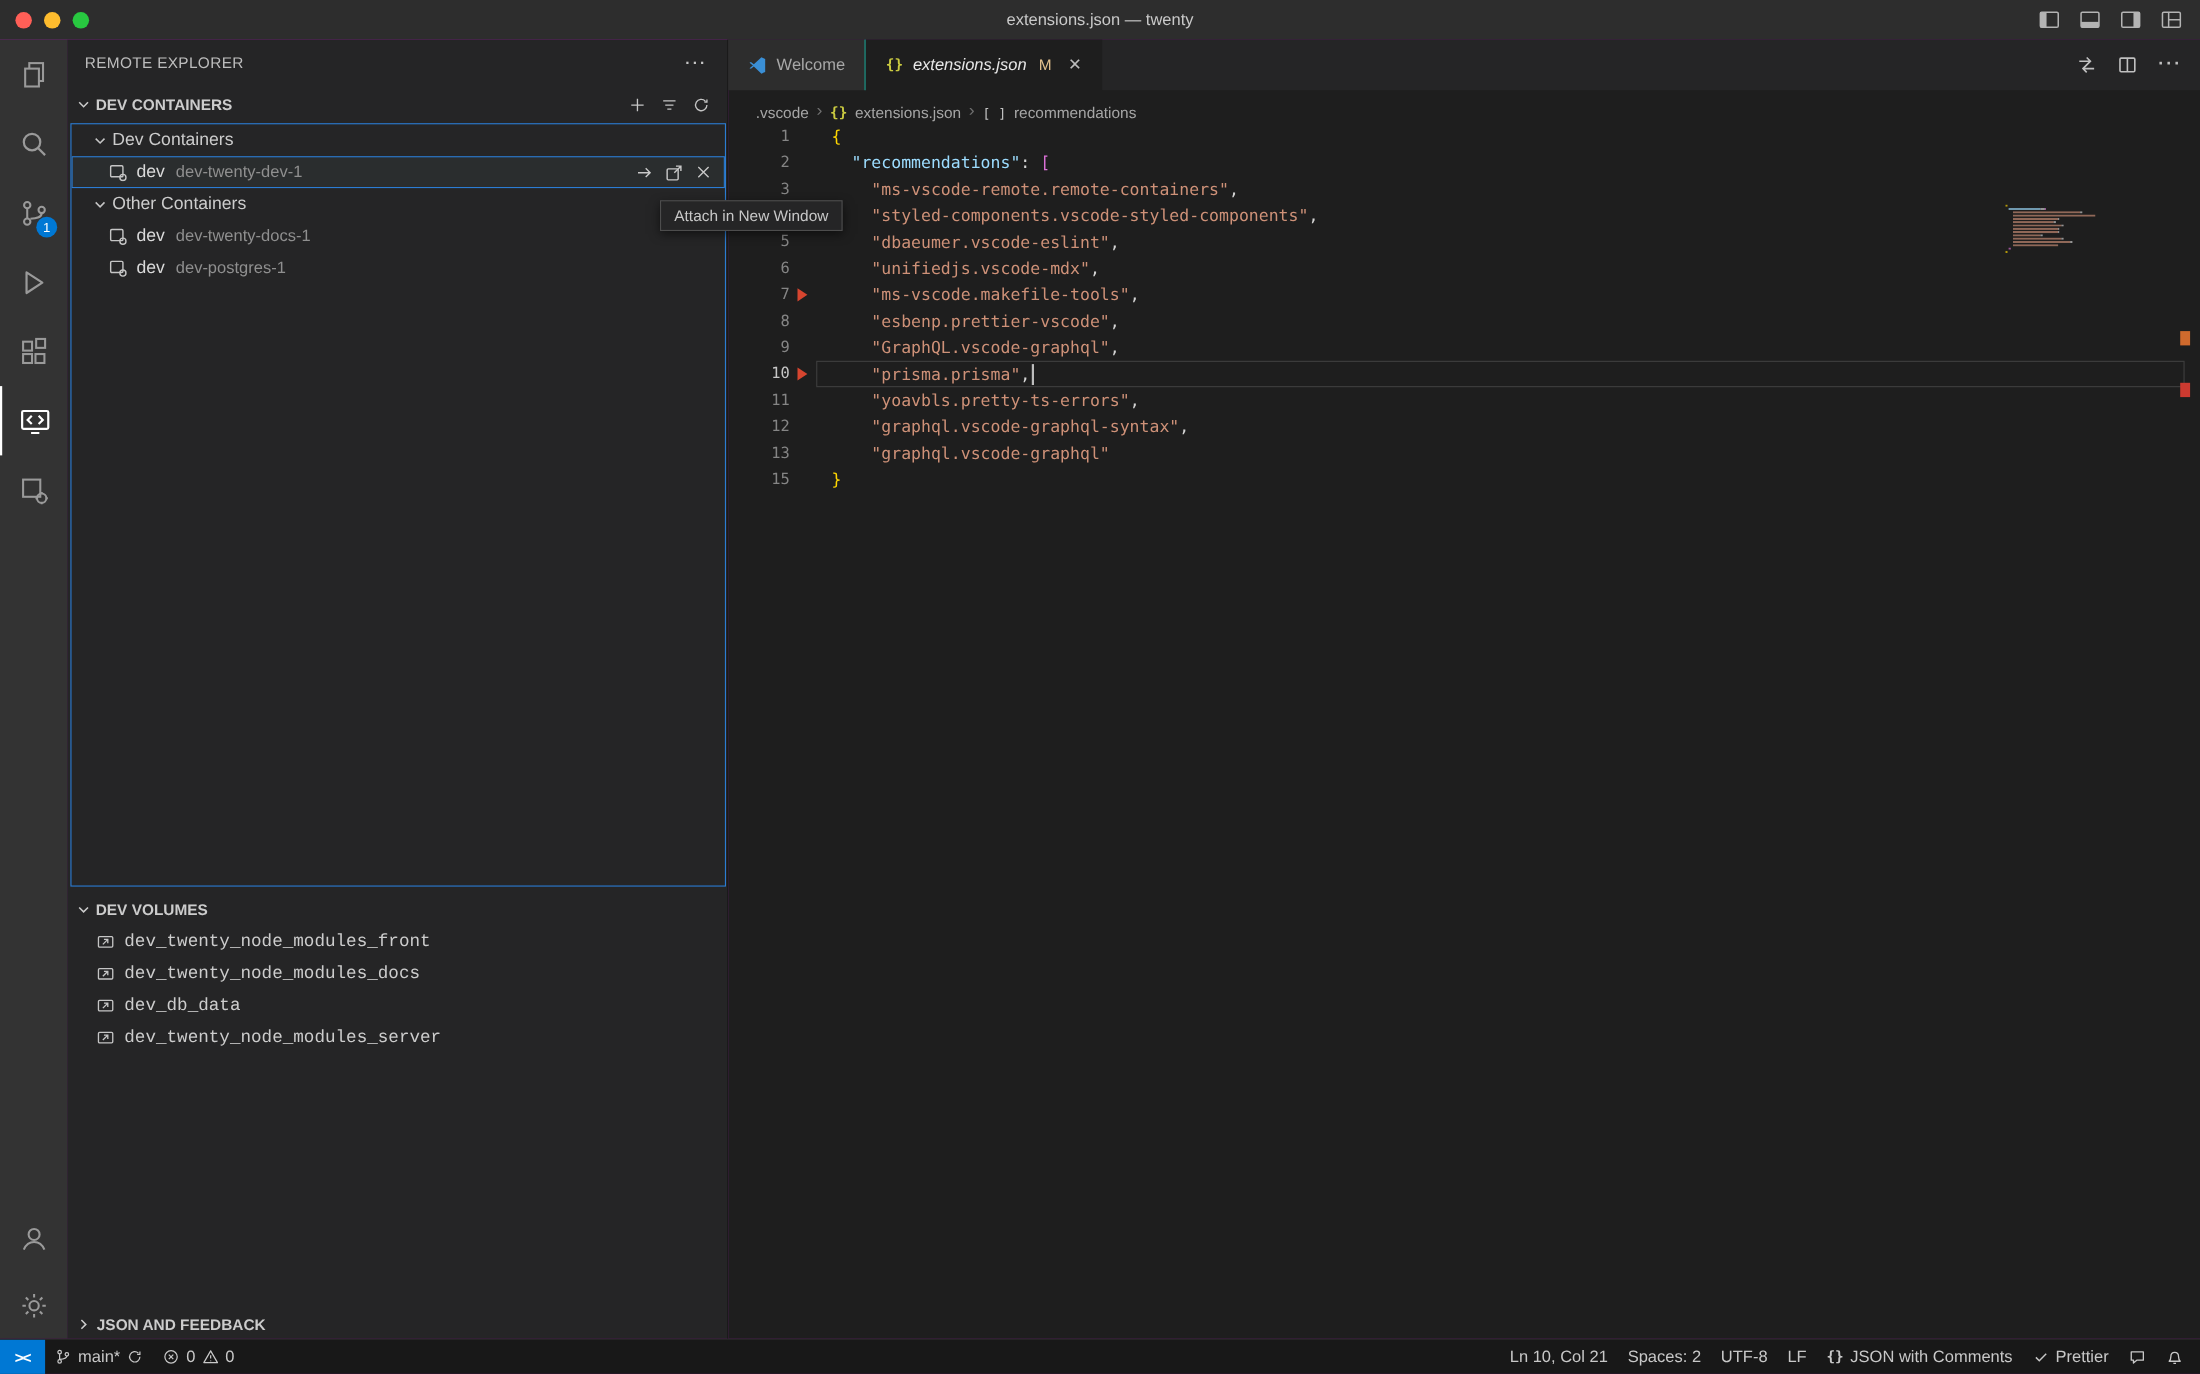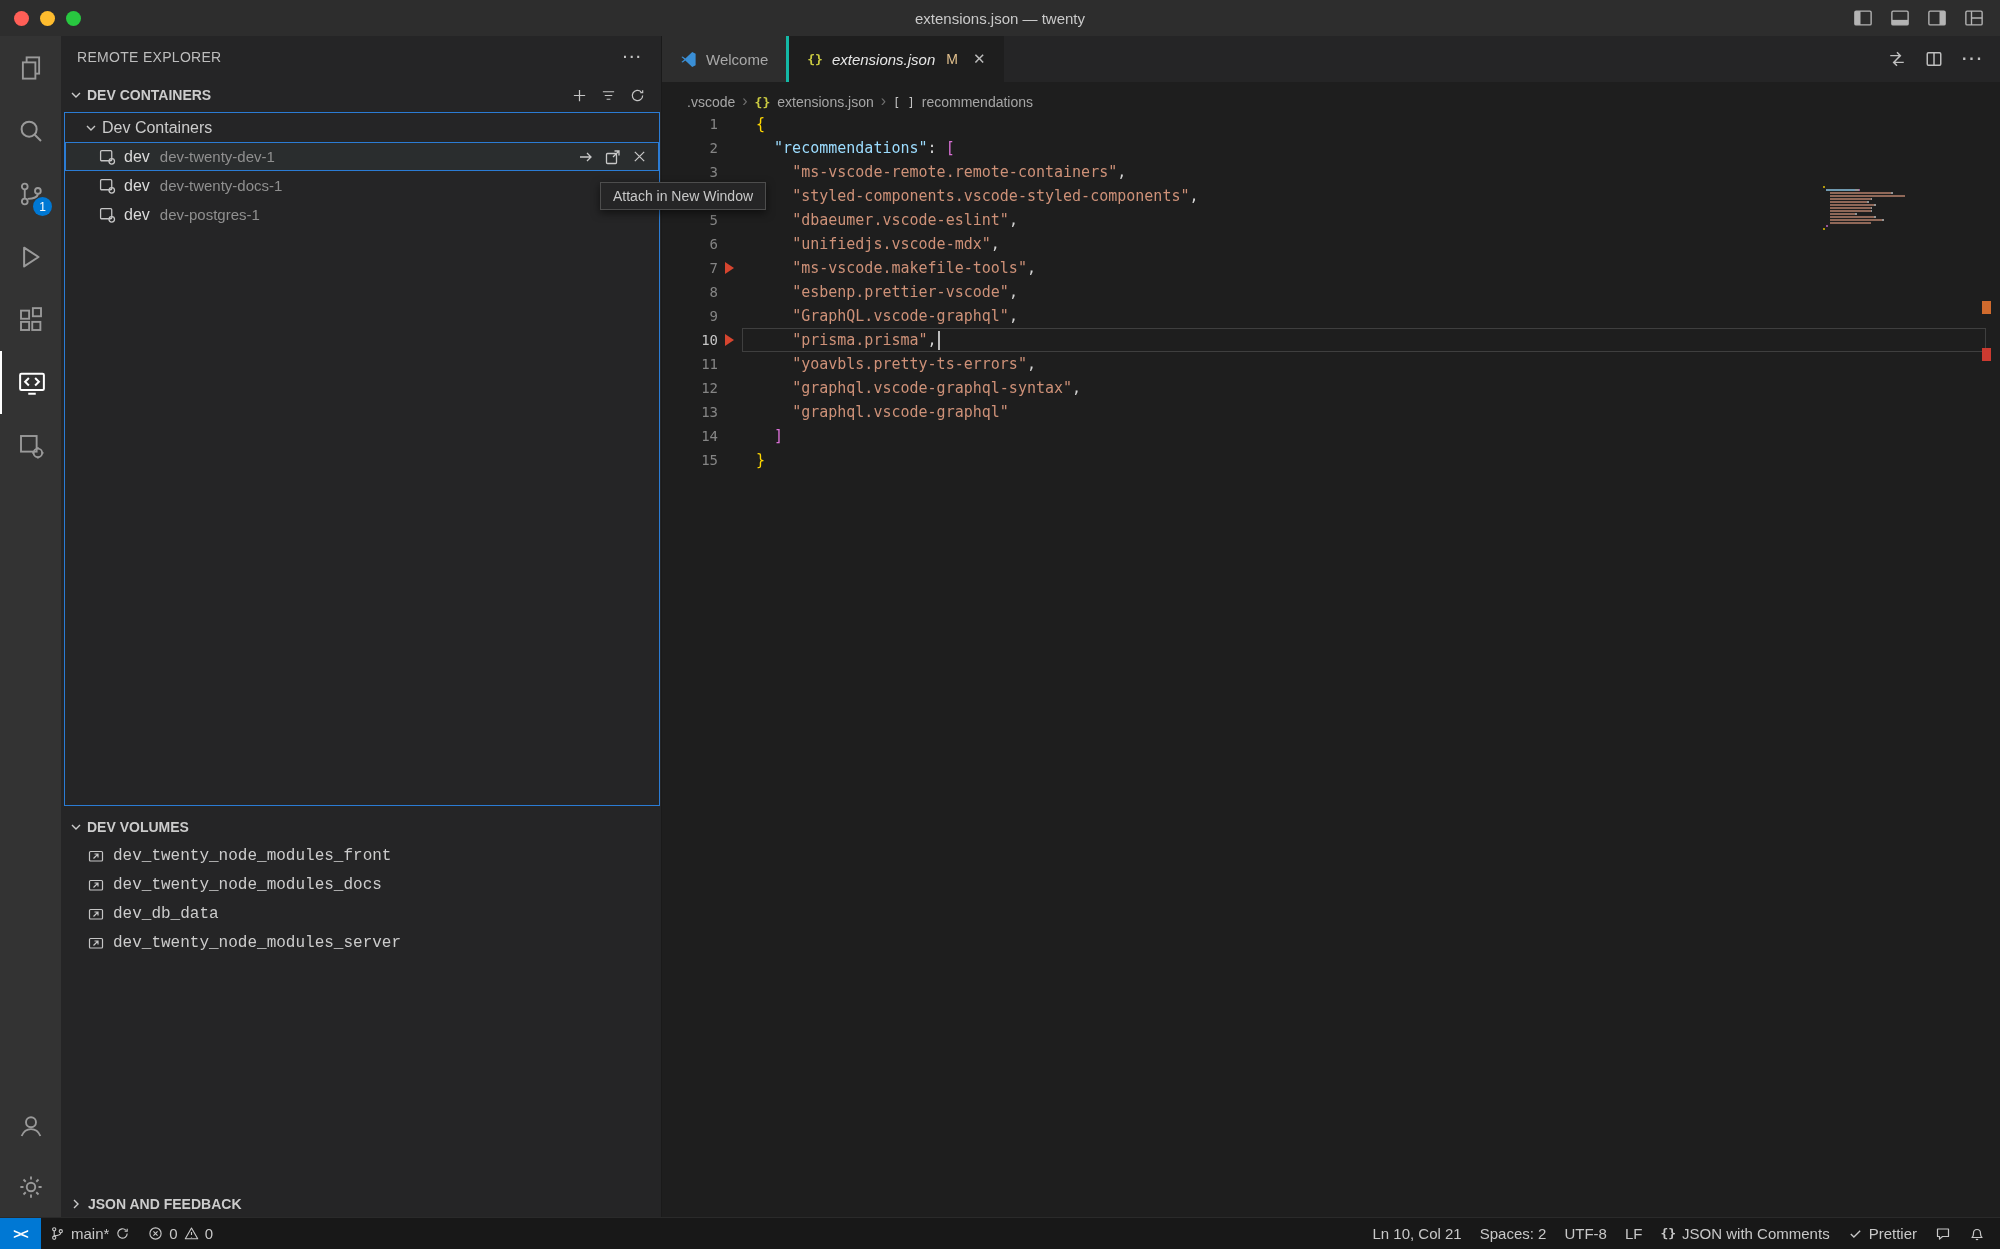--- a/index.html
+++ b/index.html
@@ -49,21 +49,21 @@
   .dv-items { position:absolute; top:805px; left:0; right:0;font-family:Liberation Mono, monospace; }
   .dv-item { height:29px; display:flex; align-items:center; gap:9px; padding-left:27px; color:#cccccc; cursor:pointer; }
   .dv-item .vi { color:#c5c5c5; }
   .help-row { position:absolute; bottom:0; left:0; right:0; height:27px; display:flex; align-items:center; gap:6px;
               padding-left:9px; font-weight:bold; font-size:14px; color:#cccccc; cursor:pointer; }
 
   
   .editor { flex:1; position:relative; background:#1e1e1e; }
   .tabbar { height:46px; background:#252526; display:flex; position:relative; }
   .tab { height:100%; display:flex; align-items:center; gap:9px; padding:0 18px; font-size:15px; cursor:pointer; }
-  .tab.inactive { background:#2d2d2d; color:#a8a8a8; border-right:3px solid #14b8a6; }
+  .tab.inactive { background:#2d2d2d; color:#a8a8a8; border-right:1px solid #14b8a6; }
   .tab.active { background:#1e1e1e; color:#e6e6e6; }
   .tab.active .fname { font-style:italic; }
   .tab .mod { color:#e2c08d; font-size:14px; margin-left:2px; }
   .tab .close { color:#bcbcbc; font-size:15px; margin-left:6px; }
   .file-braces { font-family:"DejaVu Sans Mono", monospace; font-weight:bold; font-size:13px; color:#cbcb41; }
   .tab-actions { position:absolute; right:16px; top:0; height:100%; display:flex; align-items:center; gap:19px; color:#c0c0c0; }
   .breadcrumb { height:28px; display:flex; align-items:flex-end; gap:7px; padding-left:25px; font-size:14px; color:#a6a6a6; }
   .crumb-sep { color:#6f6f6f; font-size:16px; }
   .sym-array { font-family:"DejaVu Sans Mono", monospace; font-size:12px; color:#c2c2c2; }
 
@@ -271,20 +271,28 @@
                   <path d="M9.5 2h4.5v4.5M8 8l5.5-5.5"></path>
                 </svg>
               </span>
             <span>
                 <svg width="15" height="15" viewBox="0 0 16 16" fill="none" stroke="currentColor" stroke-width="1.3">
                   <path d="M3 3l10 10M13 3L3 13"></path>
                 </svg>
               </span>
           </span>
         </div>
+        <div class="t-row">
+          <span class="twisty">
+              <svg width="12" height="12" viewBox="0 0 12 12" fill="none" stroke="currentColor" stroke-width="1.4">
+                <path d="M2 4l4 4 4-4"></path>
+              </svg>
+            </span>
+          <span>Other Containers</span>
+        </div>
         <div class="t-row t-item">
           <span class="ci">
               <svg width="17" height="17" viewBox="0 0 16 16" fill="none" stroke="currentColor" stroke-width="1.2">
                 <rect x="1.5" y="2.5" width="10.5" height="9.5" rx="1"></rect>
                 <circle cx="12" cy="12.5" r="2.6"></circle>
               </svg>
             </span>
           <span class="t-label">dev</span>
           <span class="t-desc">dev-twenty-docs-1</span>
         </div>
@@ -460,25 +468,20 @@
               <span class="ln">12</span>
               <span class="mk"></span>
               <span class="tx"><span class="c-pl">    </span><span class="c-str">"graphql.vscode-graphql-syntax"</span><span class="c-pu">,</span></span>
             </div>
             <div class="code-line">
               <span class="ln">13</span>
               <span class="mk"></span>
               <span class="tx"><span class="c-pl">    </span><span class="c-str">"graphql.vscode-graphql"</span></span>
             </div>
             <div class="code-line">
-              <span class="ln">14</span>
-              <span class="mk"></span>
-              <span class="tx"><span class="c-pl">  </span><span class="c-b2">]</span></span>
-            </div>
-            <div class="code-line">
               <span class="ln">15</span>
               <span class="mk"></span>
               <span class="tx"><span class="c-b1">}</span></span>
             </div>
           </div>
         <div class="minimap">
             <div class="mm-line">
               <span style="width: 1.7px; background: rgb(255, 215, 0);"></span>
             </div>
             <div class="mm-line">

